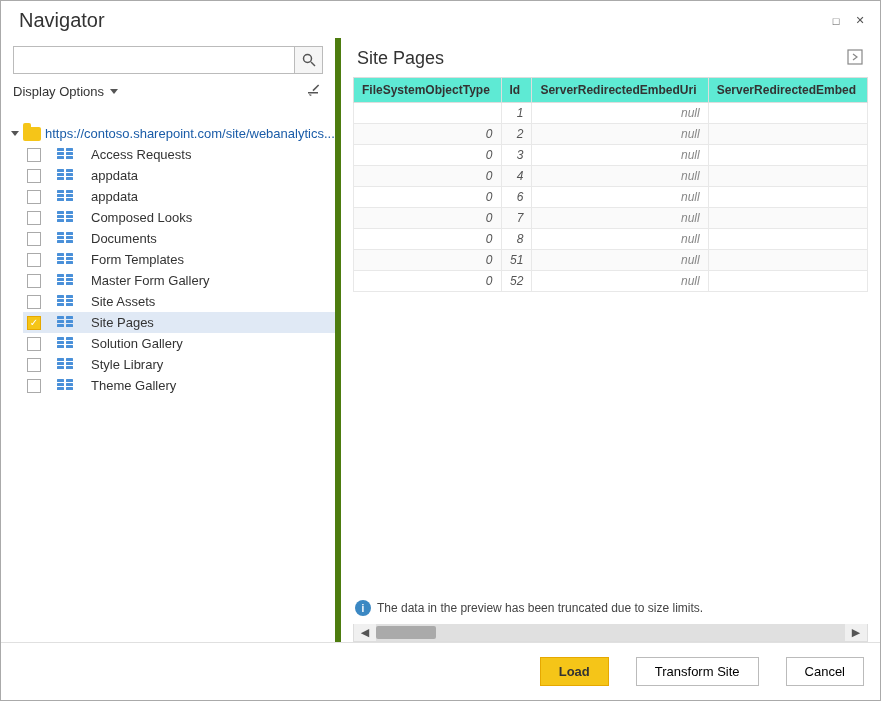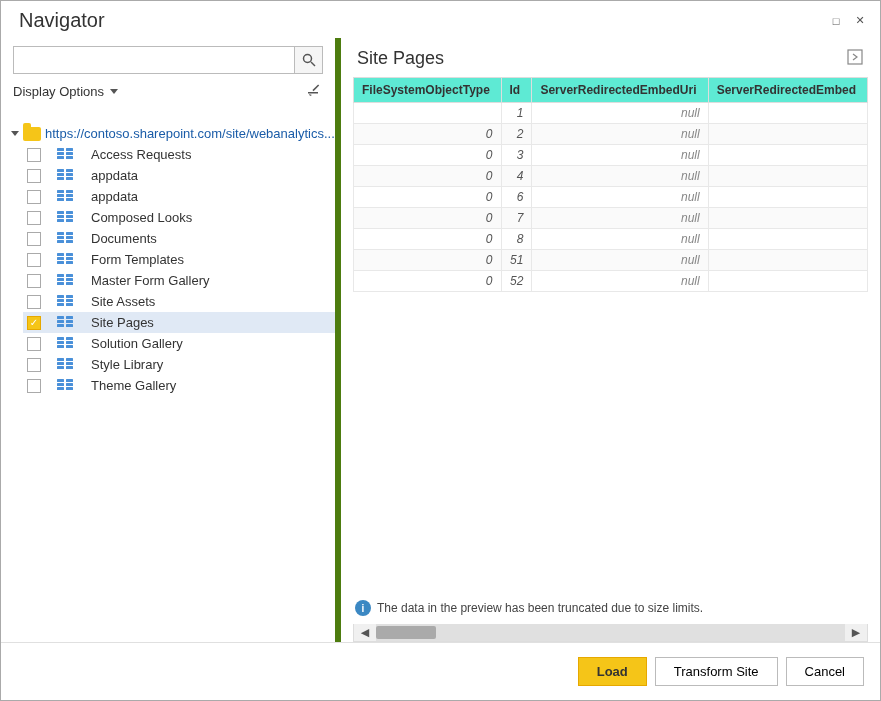--- a/index.html
+++ b/index.html
@@ -298,20 +298,21 @@
       padding: 14px 16px 14px 16px;
       border-top: 1px solid #e0e0e0;
     }
     .btn {
       padding: 6px 18px;
       font-size: 13px;
       cursor: pointer;
       border: 1px solid #bbb;
       background: #fff;
       font-family: 'Segoe UI', sans-serif;
+      margin-left: 19px;
     }
     .btn-primary {
       background: #f5c518;
       border-color: #e6a800;
       color: #333;
       font-weight: 600;
     }
 
     
     .folder-icon {

